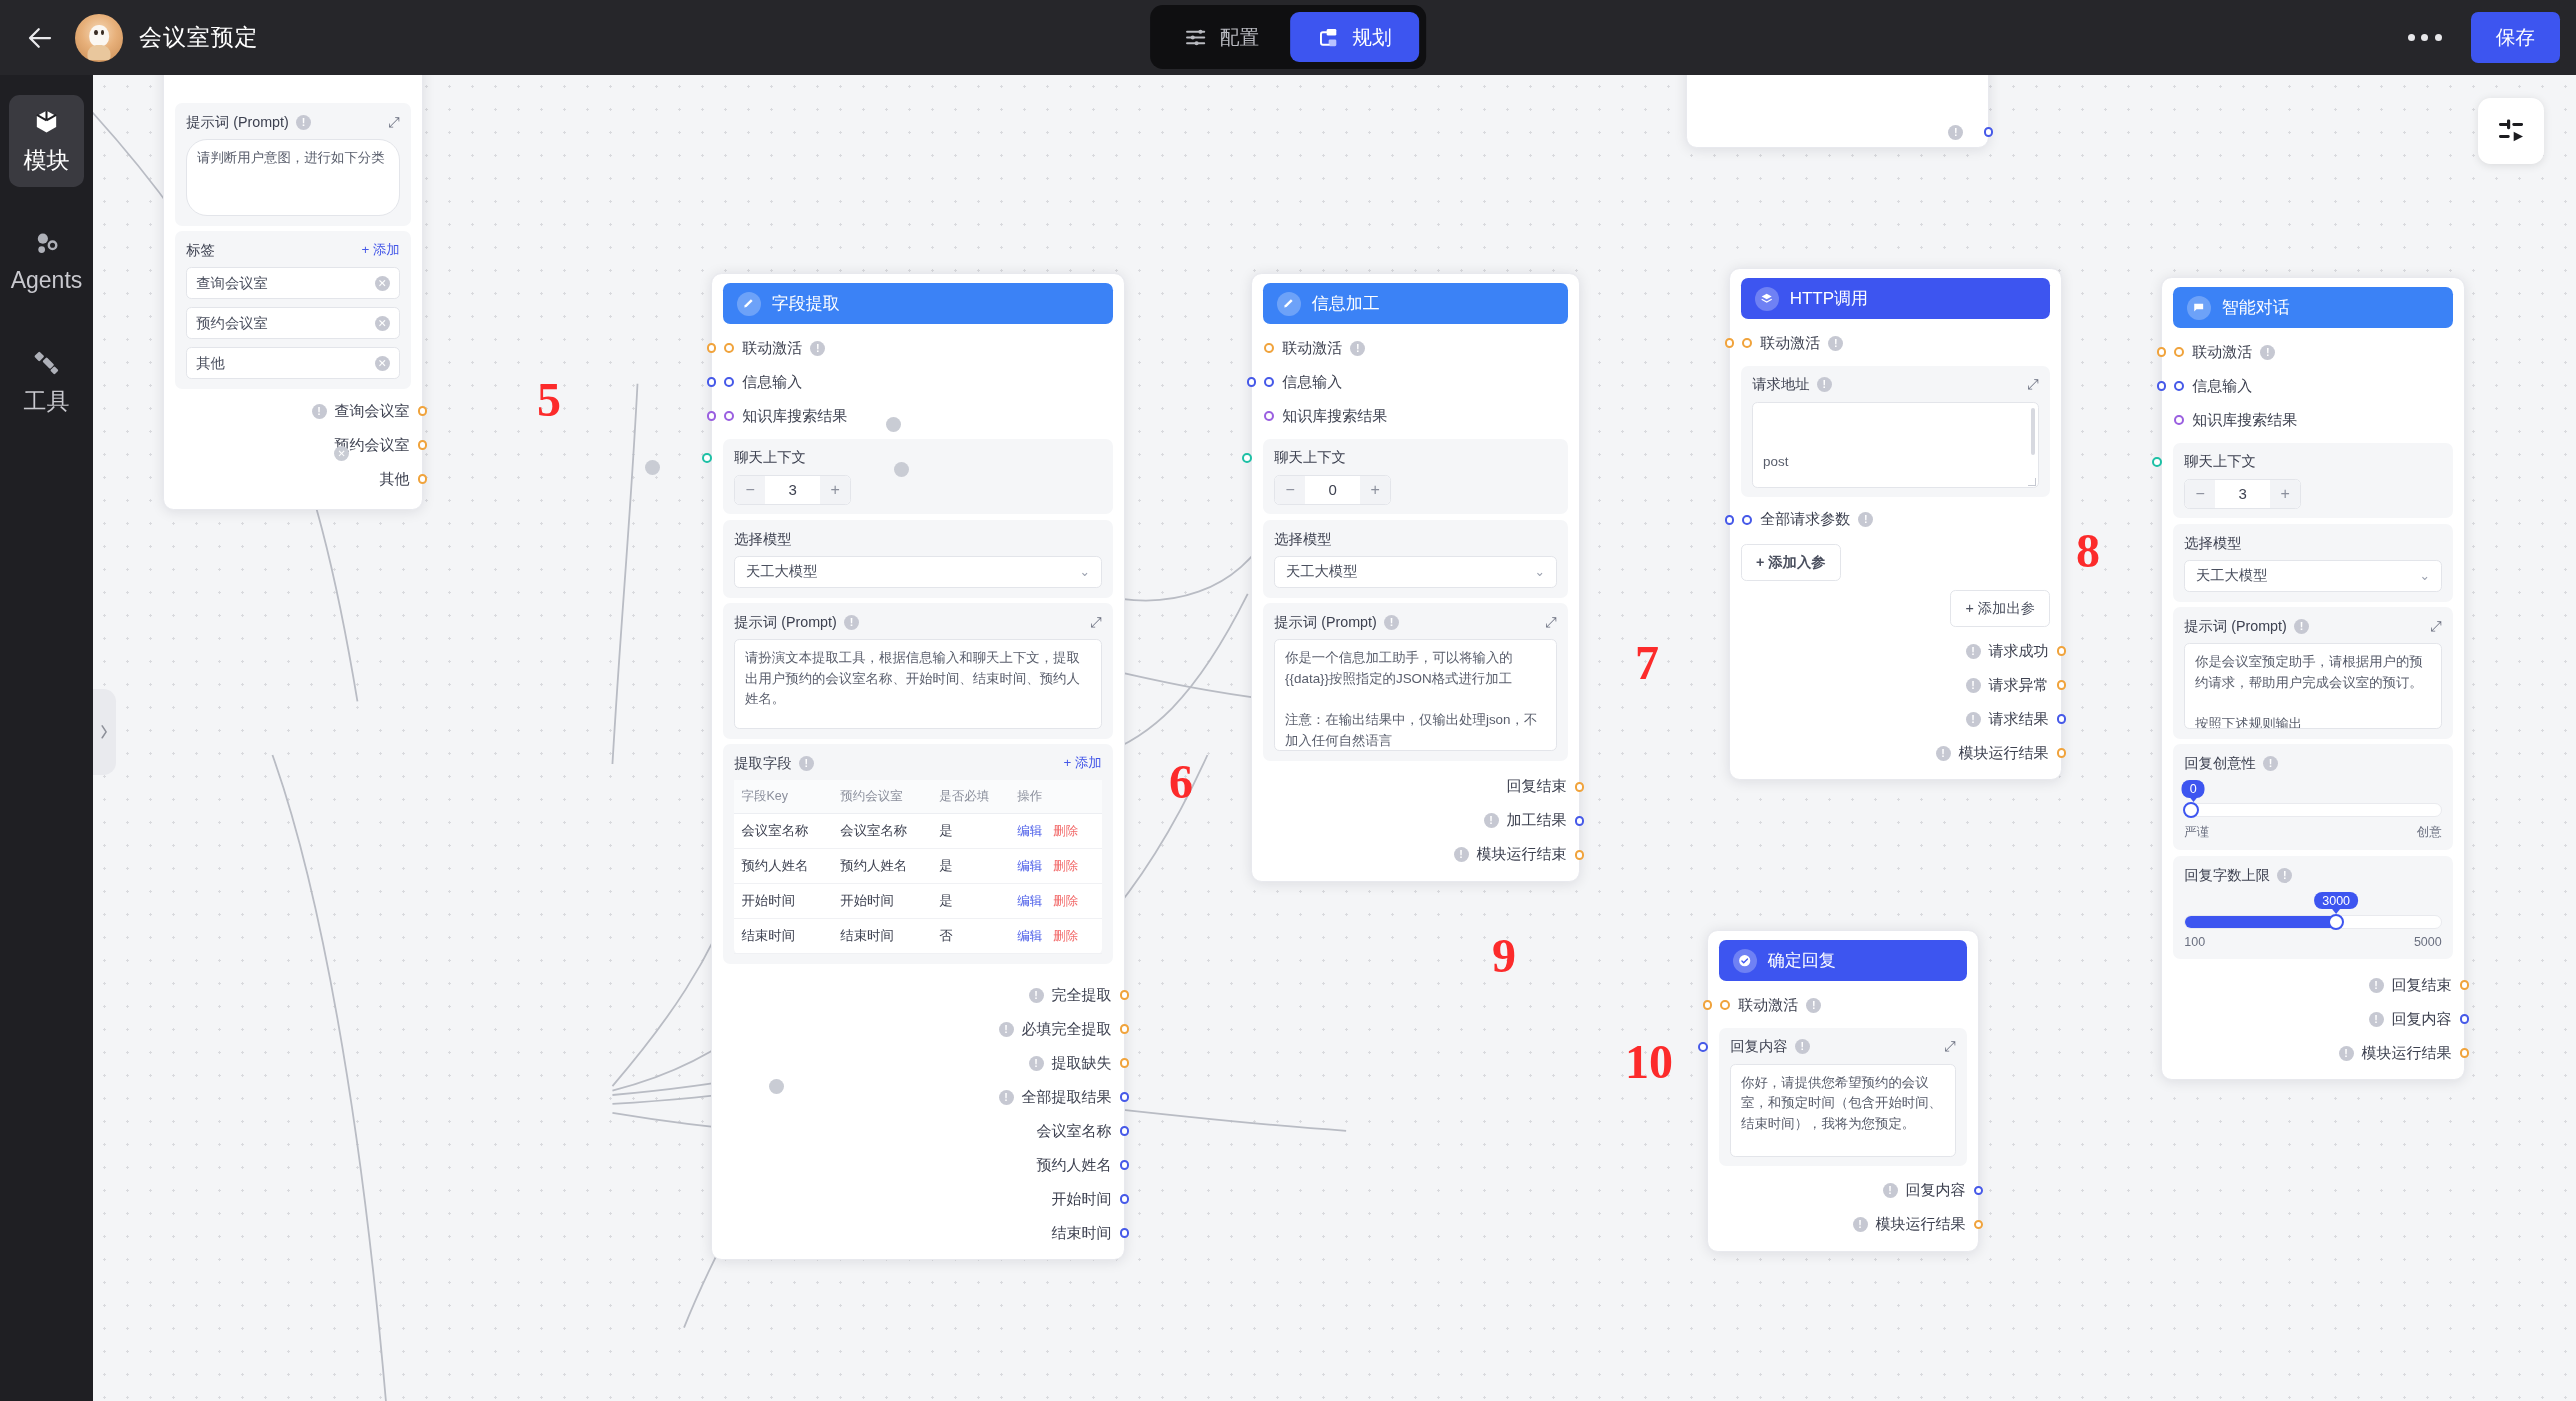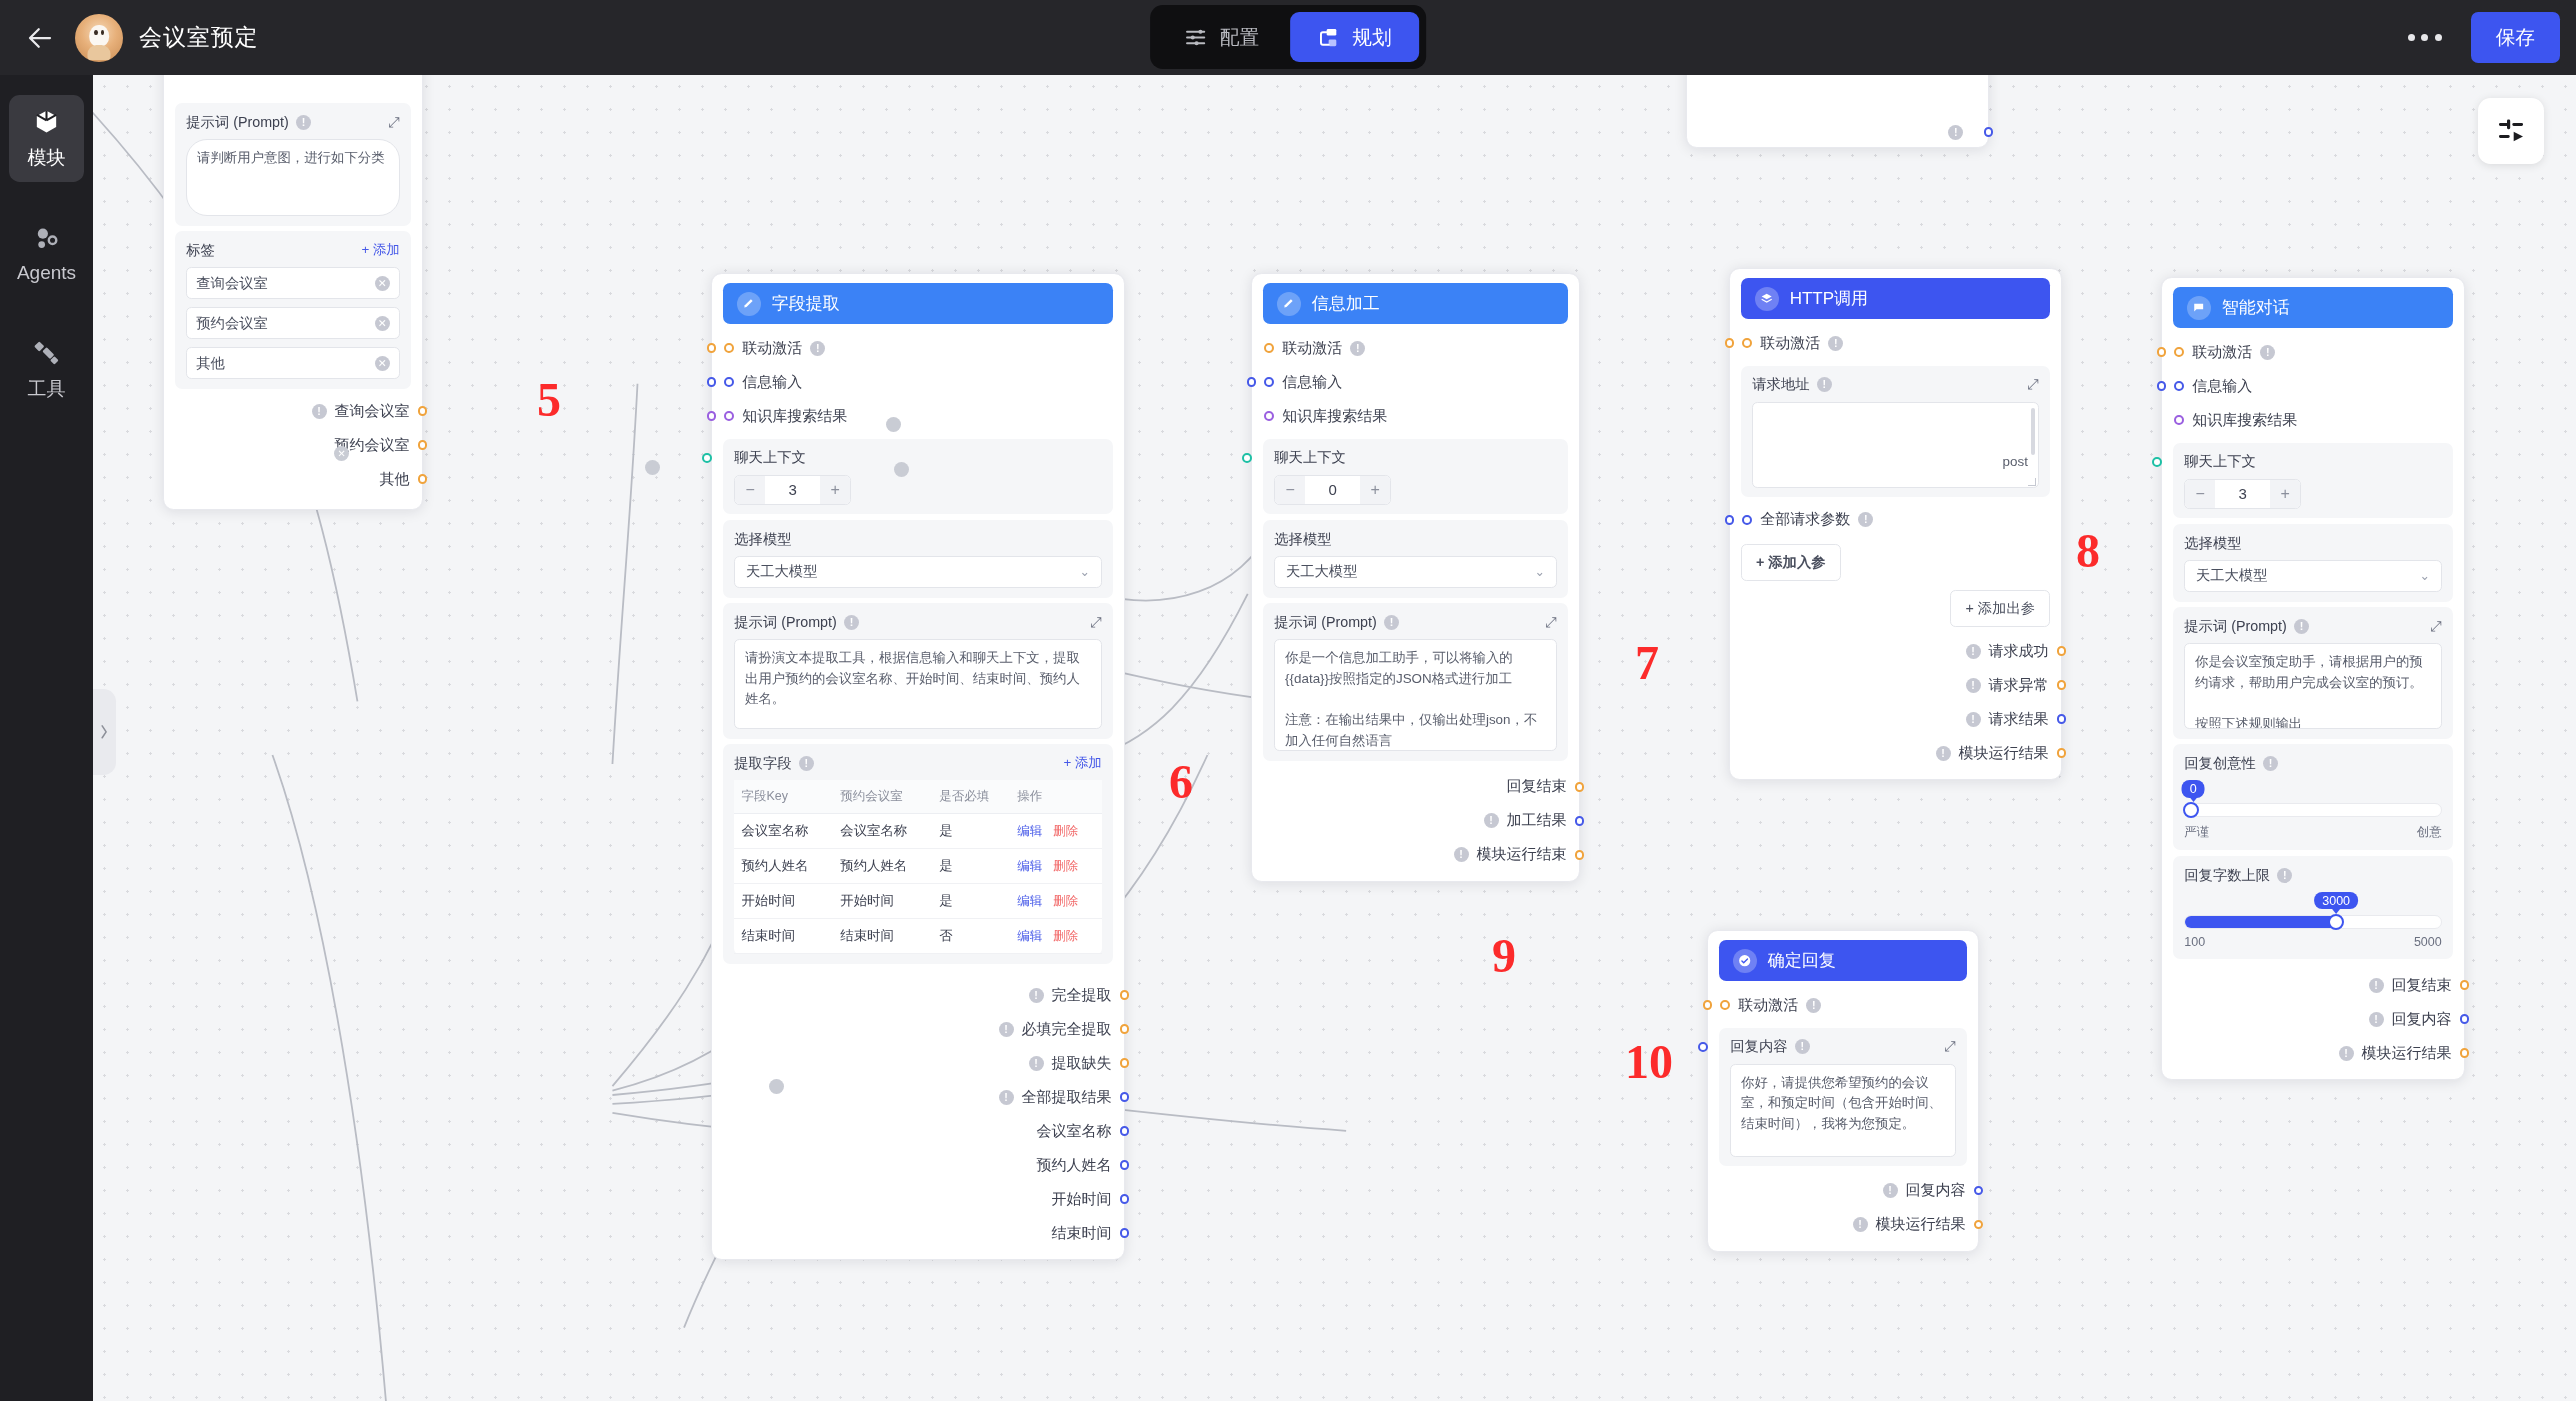--- a/index.html
+++ b/index.html
@@ -74,21 +74,21 @@
     position: absolute; left: 0; top: 75px; width: 93px; height: 1326px;
     background: #1f1f23; z-index: 35; padding-top: 19.7px;
   }
   .rail-item {
     width: 75px; margin: 0 auto 30px auto; border-radius: 10.7px;
     padding: 12.5px 0 10.7px 0; text-align: center; cursor: pointer;
     color: #c9c9cf;
   }
   .rail-item.active { background: #3a3a40; color: #ffffff; }
   .rail-item svg { width: 29px; height: 29px; display: block; margin: 0 auto 9px auto; }
-  .rail-label { font-size: 19px; text-align: center; }
+  .rail-label { font-size: 23px; text-align: center; }
 
   
   .canvas {
     position: absolute; left: 93px; top: 75px; width: 2483px; height: 1326px;
     background-color: #f4f5f7;
     background-image: radial-gradient(#d9dade 1.2px, transparent 1.2px);
     background-size: 23px 23px;
     overflow: hidden;
   }
   .edges { position: absolute; left: 0; top: 0; width: 2483px; height: 1326px; pointer-events: none; }
@@ -661,21 +661,21 @@
         <span>联动激活</span>
         <span class="info">!</span>
       </div>
       <div class="panel">
         <div class="panel-label">
           <span>请求地址</span>
           <span class="info">!</span>
           <span class="grow"></span>
           <span class="expand-ico">⤢</span>
         </div>
-        <div class="textarea" style="height:86px;text-align:right;">
+        <div class="textarea" style="height:86px;">
           <div>post</div>
           
           
           
           <span class="scroll"></span>
           <span class="grip"></span>
         </div>
       </div>
       <div class="port-row">
         <span class="dot blue ext-l"></span>

